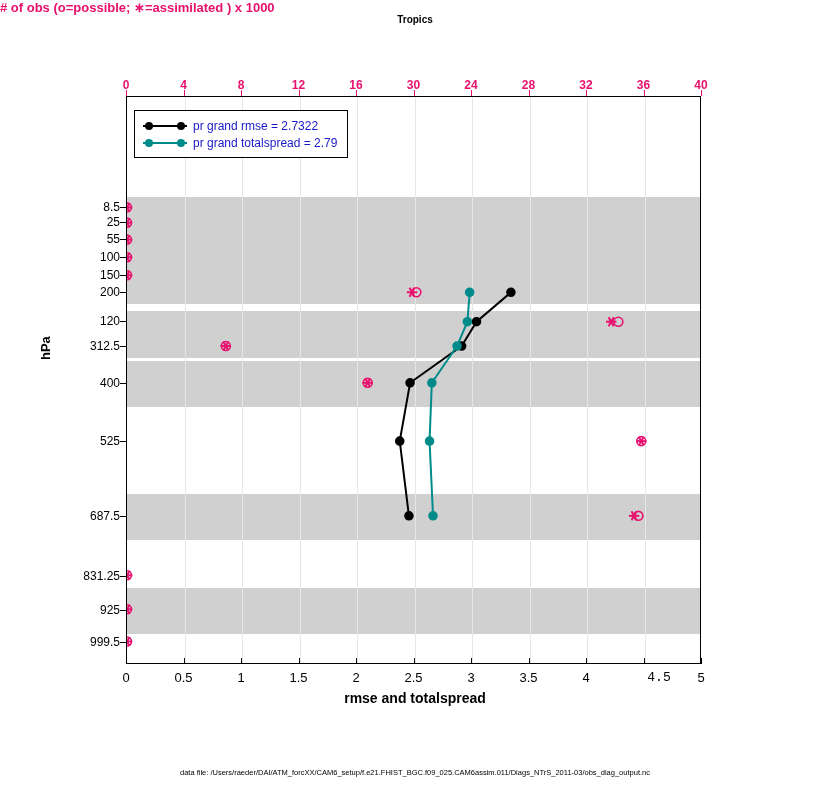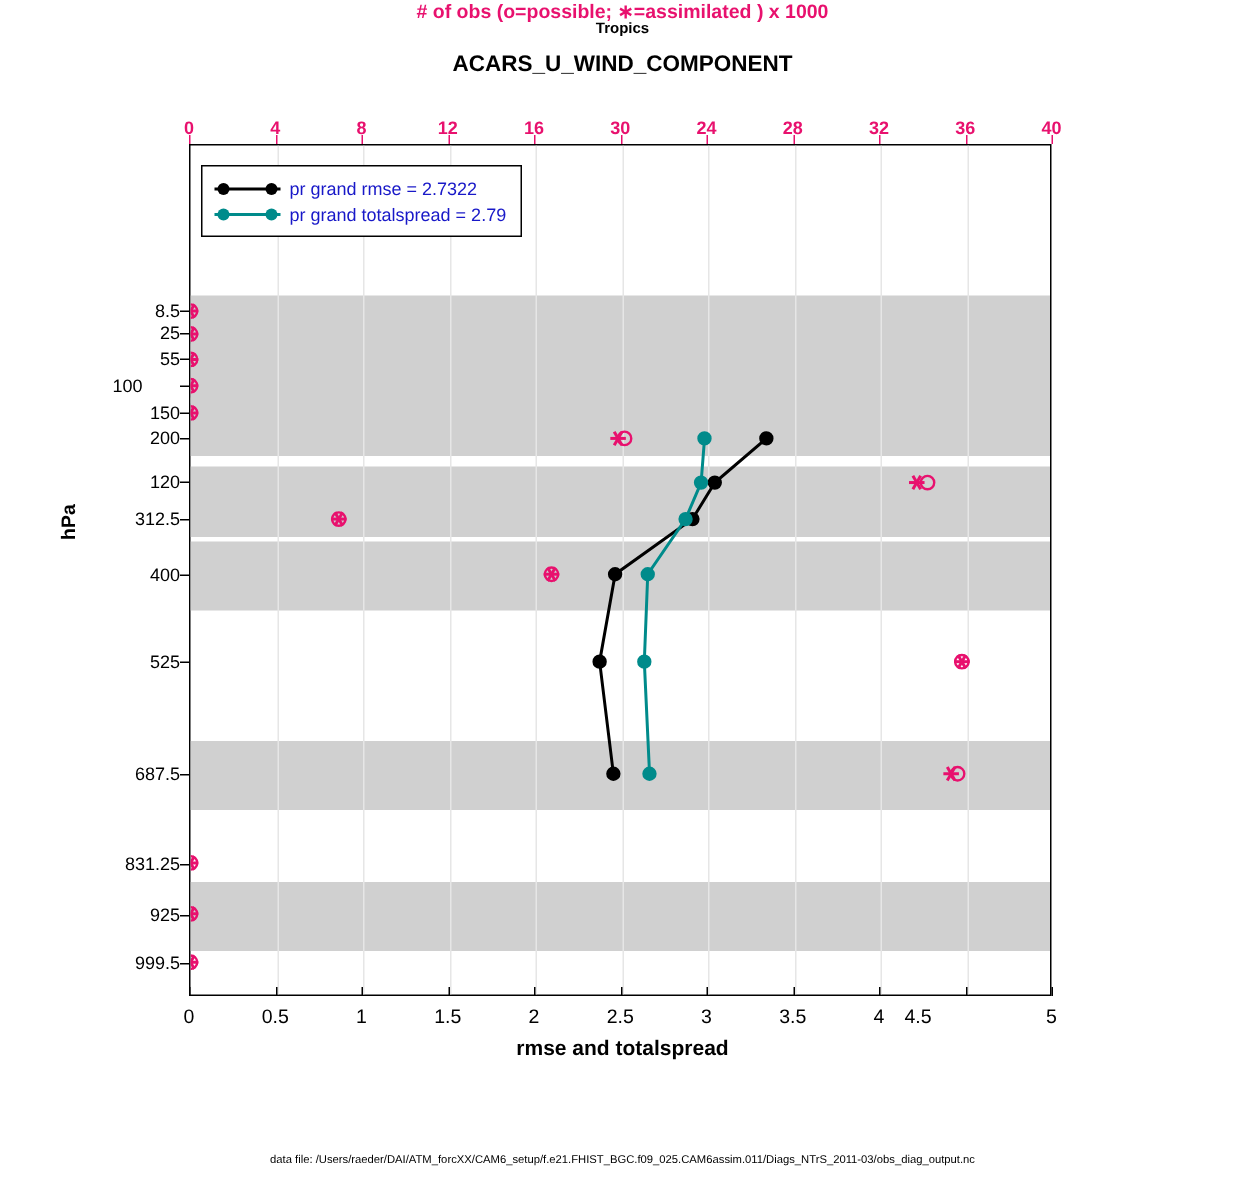--- a/index.html
+++ b/index.html
@@ -10,21 +10,21 @@
     color:#000;
     position:relative;
     overflow:hidden;
   }
   #chart-root{position:absolute;left:0;top:0;width:830px;height:800px;}
   .ttl{
     position:absolute;width:100%;text-align:center;font-weight:bold;
   }
   #title-main{top:14px;font-size:10px;}
   #title-sub{top:34px;font-size:15px;}
-  #title-obs{top:58px;font-size:13px;color:#e8116e;width:100%;text-align:center;font-weight:bold;}
+  #title-obs{top:58px;font-size:13px;color:#e8116e;width:100%;font-weight:bold;}
 
   
   .plotbox{
     position:absolute;
     left:126px;top:96px;width:575px;height:568px;
     border:1px solid #000;
     box-sizing:border-box;
     background:#fff;
     overflow:hidden;
   }
@@ -79,21 +79,20 @@
   .legend-swatch .dt.r{left:34px;}
 
   svg.series{position:absolute;left:0;top:0;width:100%;height:100%;}
 </style>
 </head>
 <body>
 
 <div id="chart-root">
 
   <div class="ttl" id="title-main">Tropics</div>
-  <div class="ttl" id="title-sub">ACARS_U_WIND_COMPONENT</div>
   <div id="title-obs"># of obs (o=possible; ∗=assimilated ) x 1000</div>
 
   <div class="plotbox" id="plotbox">
       <div class="band" style="top: 99.76px; height: 37.336px;"></div>
       <div class="band" style="top: 132.136px; height: 39.608px;"></div>
       <div class="band" style="top: 167.92px; height: 39.04px;"></div>
       <div class="band" style="top: 214.496px; height: 46.424px;"></div>
       <div class="band" style="top: 263.84px; height: 46px;"></div>
       <div class="band" style="top: 397.32px; height: 46px;"></div>
       <div class="band" style="top: 491.04px; height: 46px;"></div>
@@ -243,21 +242,21 @@
     <div class="xtick-bot" style="left: 356px;">2</div>
     <div class="tickmark-bot" style="left: 413.5px;"></div>
     <div class="xtick-bot" style="left: 413.5px;">2.5</div>
     <div class="tickmark-bot" style="left: 471px;"></div>
     <div class="xtick-bot" style="left: 471px;">3</div>
     <div class="tickmark-bot" style="left: 528.5px;"></div>
     <div class="xtick-bot" style="left: 528.5px;">3.5</div>
     <div class="tickmark-bot" style="left: 586px;"></div>
     <div class="xtick-bot" style="left: 586px;">4</div>
     <div class="tickmark-bot" style="left: 643.5px;"></div>
-    <div class="xtick-bot" style="left: 612px;">4.5</div>
+    <div class="xtick-bot" style="left: 659px; font-family: Liberation Mono, monospace;">4.5</div>
     <div class="tickmark-bot" style="left: 701px;"></div>
     <div class="xtick-bot" style="left: 701px;">5</div>
     <div class="tickmark-top" style="left: 126px;"></div>
     <div class="xtick-top" style="left: 126px;">0</div>
     <div class="tickmark-top" style="left: 183.5px;"></div>
     <div class="xtick-top" style="left: 183.5px;">4</div>
     <div class="tickmark-top" style="left: 241px;"></div>
     <div class="xtick-top" style="left: 241px;">8</div>
     <div class="tickmark-top" style="left: 298.5px;"></div>
     <div class="xtick-top" style="left: 298.5px;">12</div>
@@ -275,21 +274,21 @@
     <div class="xtick-top" style="left: 643.5px;">36</div>
     <div class="tickmark-top" style="left: 701px;"></div>
     <div class="xtick-top" style="left: 701px;">40</div>
     <div class="tickmark-left" style="top: 206.76px;"></div>
     <div class="ytick-left" style="top: 206.76px;">8.5</div>
     <div class="tickmark-left" style="top: 222.096px;"></div>
     <div class="ytick-left" style="top: 222.096px;">25</div>
     <div class="tickmark-left" style="top: 239.136px;"></div>
     <div class="ytick-left" style="top: 239.136px;">55</div>
     <div class="tickmark-left" style="top: 256.744px;"></div>
-    <div class="ytick-left" style="top: 256.744px; text-align: center;">100</div>
+    <div class="ytick-left" style="top: 256.744px;">100</div>
     <div class="tickmark-left" style="top: 274.92px;"></div>
     <div class="ytick-left" style="top: 274.92px;">150</div>
     <div class="tickmark-left" style="top: 291.96px;"></div>
     <div class="ytick-left" style="top: 291.96px;">200</div>
     <div class="tickmark-left" style="top: 321.496px;"></div>
     <div class="ytick-left" style="top: 321.496px;">120</div>
     <div class="tickmark-left" style="top: 345.92px;"></div>
     <div class="ytick-left" style="top: 345.92px;">312.5</div>
     <div class="tickmark-left" style="top: 382.84px;"></div>
     <div class="ytick-left" style="top: 382.84px;">400</div>

